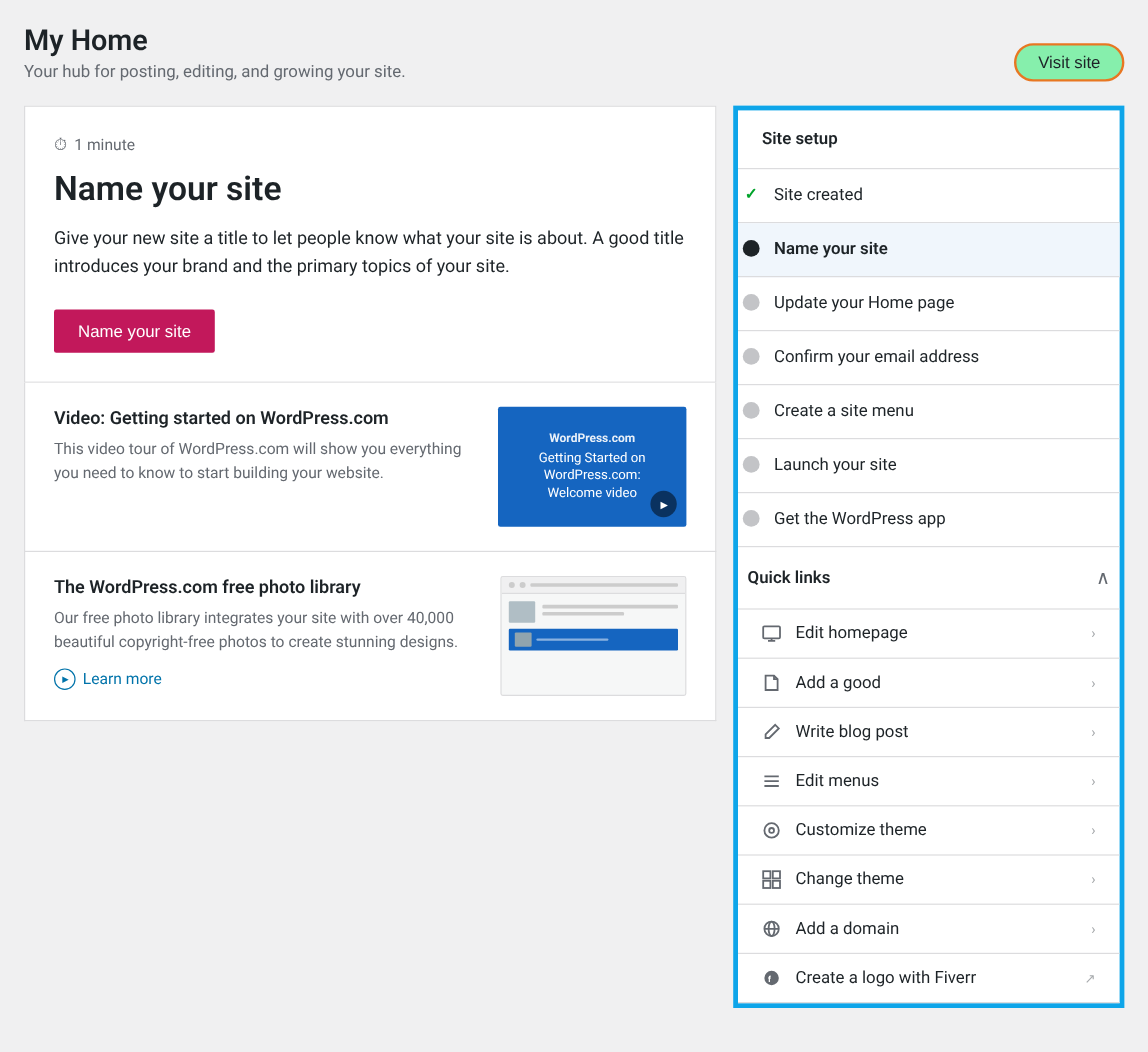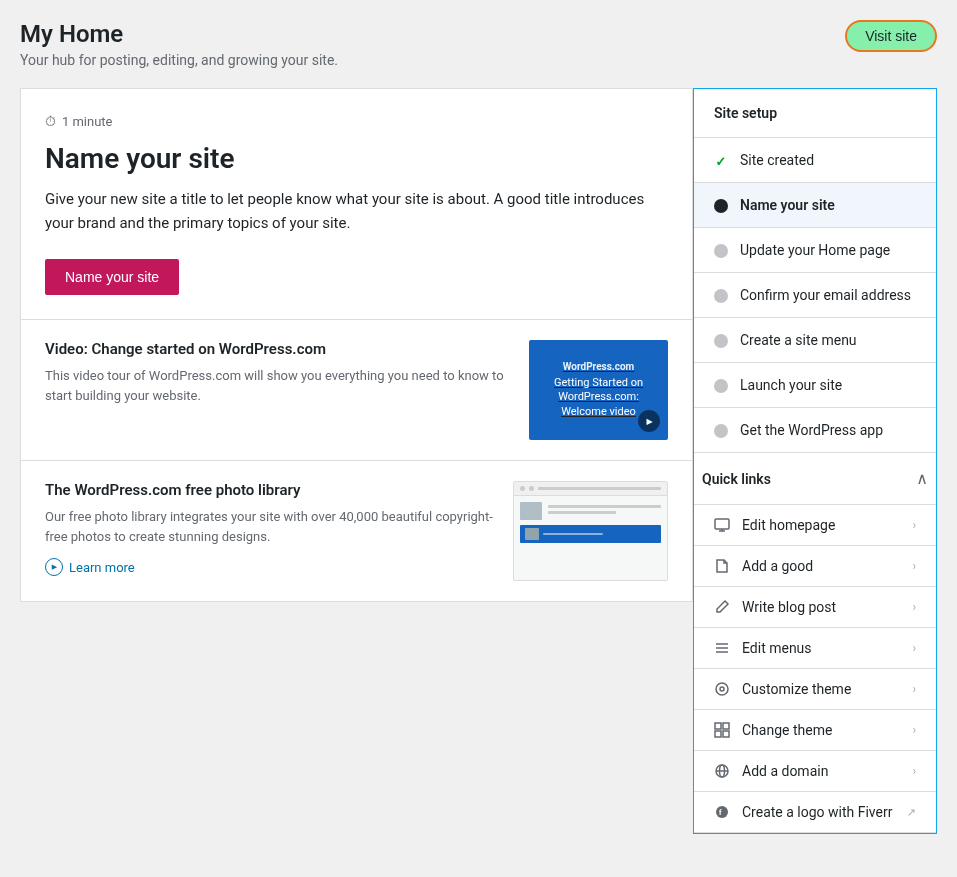--- a/index.html
+++ b/index.html
@@ -1,38 +1,38 @@
 <!DOCTYPE html>
 <html><head>
   <meta charset="utf-8">
   <style>
     * { box-sizing: border-box; margin: 0; padding: 0; }
     body { font-family: -apple-system, BlinkMacSystemFont, "Segoe UI", Roboto, sans-serif; background: #f0f0f1; color: #1d2327; font-size: 14px; }
 
     .page-wrapper { max-width: 957px; margin: 0 auto; padding: 20px; }
 
-    .page-header { display: flex; justify-content: space-between; align-items: flex-start; margin-bottom: 20px; }
+    .page-header { display: flex; justify-content: space-between; align-items: flex-end; margin-bottom: 20px; }
     .header-text h1 { font-size: 24px; font-weight: 600; color: #1d2327; }
     .header-text p { color: #646970; font-size: 14px; margin-top: 4px; }
 
     .visit-site-btn {
       border: 2px solid #e87722;
       border-radius: 50px;
       padding: 6px 18px;
       background: #86efac;
       color: #1d2327;
       font-size: 14px;
       cursor: pointer;
       white-space: nowrap;
     }
 
     .main-layout { display: flex; gap: 0; }
 
     .left-column { flex: 1; display: flex; flex-direction: column; gap: 0; }
-    .right-column { width: 244px; background: white; border: 1px solid #0ea5e9; }
+    .right-column { width: 326px; background: white; border: 4px solid #0ea5e9; margin-left: 14px; }
 
     
     .main-card { background: white; border: 1px solid #dcdcde; padding: 24px; margin-bottom: 0; }
     .time-estimate { display: flex; align-items: center; gap: 6px; color: #646970; font-size: 13px; margin-bottom: 12px; }
     .clock-icon { font-size: 14px; }
     .main-card h2 { font-size: 28px; font-weight: 600; color: #1d2327; margin-bottom: 12px; }
     .main-card .description { color: #1d2327; font-size: 15px; line-height: 1.6; margin-bottom: 24px; }
 
     .primary-btn {
       background: #c2185b;
@@ -48,21 +48,21 @@
     
     .secondary-card { background: white; border: 1px solid #dcdcde; border-top: none; padding: 20px 24px; display: flex; gap: 16px; align-items: flex-start; }
     .secondary-card-content { flex: 1; }
     .secondary-card-content h3 { font-size: 15px; font-weight: 600; color: #1d2327; margin-bottom: 8px; }
     .secondary-card-content p { color: #646970; font-size: 13px; line-height: 1.5; margin-bottom: 12px; }
     .watch-link { display: flex; align-items: center; gap: 6px; color: #0073aa; font-size: 13px; text-decoration: none; cursor: pointer; }
     .play-icon { width: 18px; height: 18px; border: 1.5px solid #0073aa; border-radius: 50%; display: inline-flex; align-items: center; justify-content: center; }
     .play-icon::after { content: '▶'; font-size: 7px; color: #0073aa; margin-left: 1px; }
 
     
-    .video-thumb { width: 139px; height: 100px; background: #1565c0; border-radius: 2px; overflow: hidden; flex-shrink: 0; display: flex; align-items: center; justify-content: center; position: relative; text-decoration: underline; }
+    .video-thumb { width: 157px; height: 100px; background: #1565c0; border-radius: 2px; overflow: hidden; flex-shrink: 0; display: flex; align-items: center; justify-content: center; position: relative; }
     .video-thumb-inner { text-align: center; color: white; }
     .video-thumb-inner .wc-logo { font-size: 10px; font-weight: bold; margin-bottom: 4px; opacity: 0.9; }
     .video-thumb-inner .wc-text { font-size: 11px; line-height: 1.3; }
     .video-play-overlay { position: absolute; right: 8px; bottom: 8px; width: 22px; height: 22px; background: rgba(0,0,0,0.5); border-radius: 50%; display: flex; align-items: center; justify-content: center; }
     .video-play-overlay::after { content: '▶'; font-size: 8px; color: white; margin-left: 1px; }
 
     
     .photo-thumb { width: 155px; height: 100px; background: #f6f7f7; border: 1px solid #dcdcde; border-radius: 2px; flex-shrink: 0; overflow: hidden; display: flex; flex-direction: column; }
     .photo-thumb-toolbar { background: #f0f0f1; padding: 4px 6px; display: flex; gap: 4px; align-items: center; border-bottom: 1px solid #dcdcde; }
     .photo-thumb-dot { width: 5px; height: 5px; background: #ccc; border-radius: 50%; }
@@ -73,21 +73,21 @@
     .photo-thumb-line { height: 3px; background: #ccc; border-radius: 1px; margin-bottom: 3px; }
     .photo-thumb-line.short { width: 60%; }
     .photo-thumb-blue { background: #1565c0; height: 18px; border-radius: 1px; display: flex; align-items: center; padding: 0 5px; }
     .photo-thumb-blue-inner { display: flex; gap: 4px; align-items: center; }
     .photo-thumb-img-small { width: 14px; height: 12px; background: #90a4ae; border-radius: 1px; }
 
     
     .setup-header { padding: 16px 20px; border-bottom: 1px solid #dcdcde; }
     .setup-header h3 { font-size: 14px; font-weight: 600; color: #1d2327; }
 
-    .setup-item { display: flex; align-items: flex-end; gap: 12px; padding: 14px 20px; border-bottom: 1px solid #dcdcde; cursor: pointer; }
+    .setup-item { display: flex; align-items: flex-start; gap: 12px; padding: 14px 4px; border-bottom: 1px solid #dcdcde; cursor: pointer; }
     .setup-item.active { background: #f0f6fc; }
     .setup-item-icon { width: 14px; height: 14px; border-radius: 50%; display: flex; align-items: center; justify-content: center; flex-shrink: 0; }
     .setup-item-icon.completed { border: none; }
     .setup-item-icon.completed::after { content: '✓'; color: #00a32a; font-size: 13px; font-weight: bold; }
     .setup-item-icon.current { background: #1d2327; }
     .setup-item-icon.pending { background: #c3c4c7; }
     .setup-item-label { font-size: 14px; color: #1d2327; }
     .setup-item.active .setup-item-label { font-weight: 600; }
 
     
@@ -128,21 +128,21 @@
         </div>
         <h2>Name your site</h2>
         <p class="description">
           Give your new site a title to let people know what your site is about. A good title introduces your brand and the primary topics of your site.
         </p>
         <button class="primary-btn">Name your site</button>
       </div>
 
       <div class="secondary-card">
         <div class="secondary-card-content">
-          <h3>Video: Change started on WordPress.com</h3>
+          <h3>Video: Getting started on WordPress.com</h3>
           <p>This video tour of WordPress.com will show you everything you need to know to start building your website.</p>
         </div>
         <div class="video-thumb">
           <div class="video-thumb-inner">
             <div class="wc-logo">WordPress.com</div>
             <div class="wc-text">Getting Started on<br>WordPress.com:<br>Welcome video</div>
           </div>
           <div class="video-play-overlay"></div>
         </div>
       </div>

